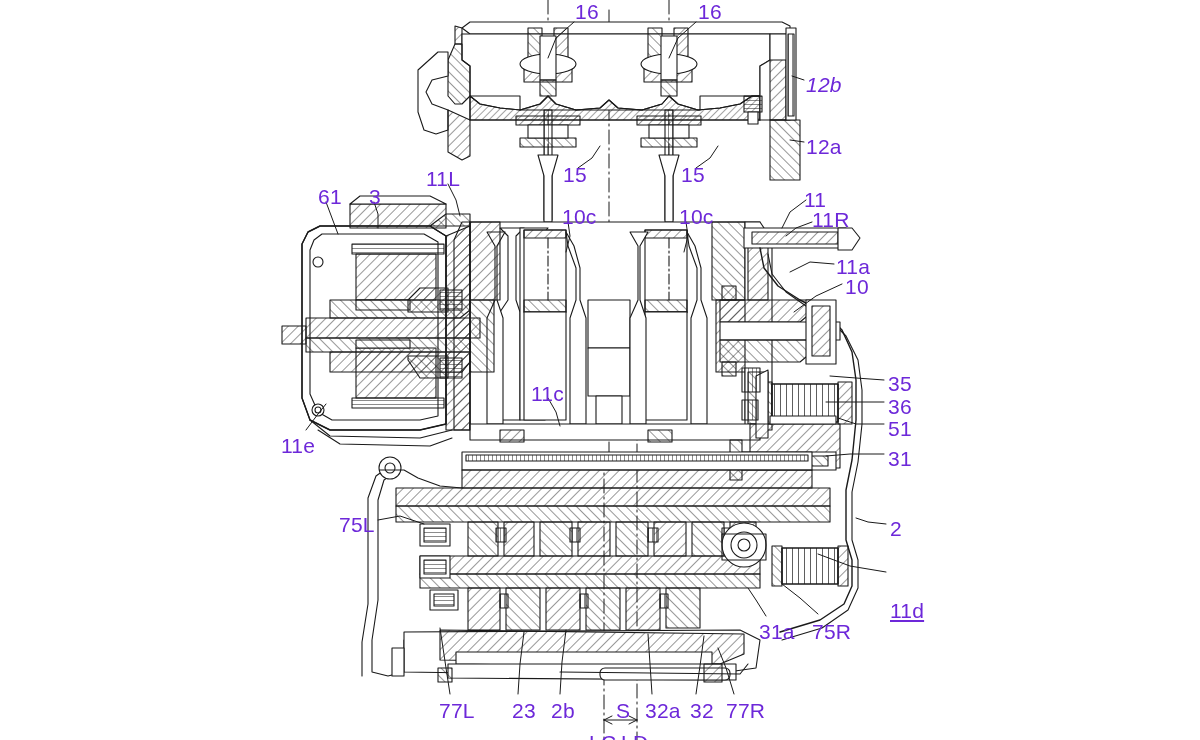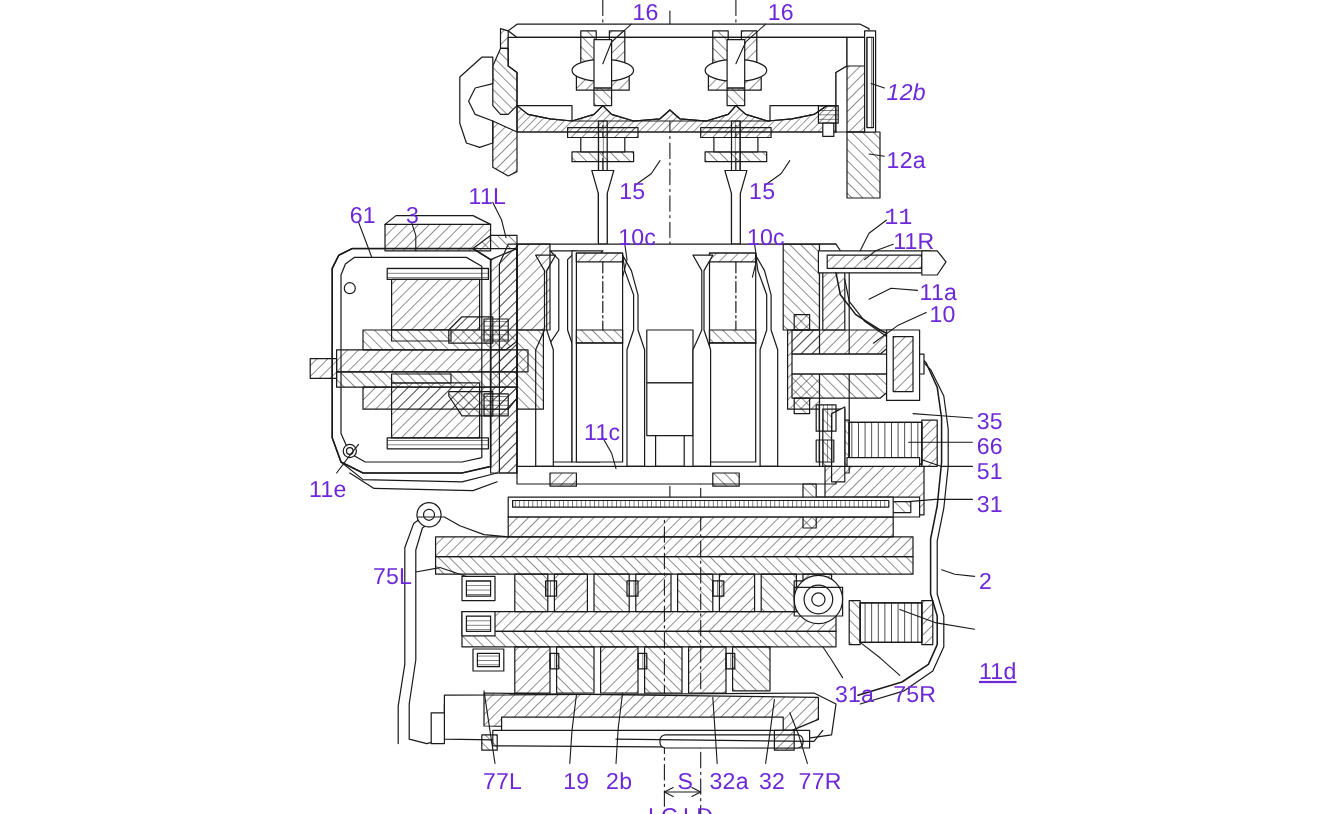--- a/index.html
+++ b/index.html
@@ -405,39 +405,39 @@
 <div>
   <span class="ref-label" style="left:575px;top:1px;">16</span>
   <span class="ref-label" style="left:698px;top:1px;">16</span>
   <span class="ref-label" style="left:806px;top:74px;font-style:italic;">12b</span>
   <span class="ref-label" style="left:806px;top:136px;">12a</span>
   <span class="ref-label" style="left:426px;top:168px;">11L</span>
   <span class="ref-label" style="left:318px;top:186px;">61</span>
   <span class="ref-label" style="left:369px;top:186px;">3</span>
   <span class="ref-label" style="left:563px;top:164px;">15</span>
   <span class="ref-label" style="left:681px;top:164px;">15</span>
-  <span class="ref-label" style="left:804px;top:189px;font-family:Liberation Mono, monospace;">11</span>
+  <span class="ref-label" style="left:804px;top:189px;">11</span>
   <span class="ref-label" style="left:812px;top:209px;">11R</span>
   <span class="ref-label" style="left:562px;top:206px;">10c</span>
   <span class="ref-label" style="left:679px;top:206px;">10c</span>
   <span class="ref-label" style="left:836px;top:256px;">11a</span>
   <span class="ref-label" style="left:845px;top:276px;">10</span>
   <span class="ref-label" style="left:888px;top:373px;">35</span>
-  <span class="ref-label" style="left:888px;top:396px;">66</span>
+  <span class="ref-label" style="left:888px;top:396px;">36</span>
   <span class="ref-label" style="left:888px;top:418px;">51</span>
   <span class="ref-label" style="left:888px;top:448px;">31</span>
   <span class="ref-label" style="left:531px;top:383px;">11c</span>
   <span class="ref-label" style="left:281px;top:435px;">11e</span>
   <span class="ref-label" style="left:339px;top:514px;">75L</span>
   <span class="ref-label" style="left:890px;top:518px;">2</span>
   <span class="ref-label" style="left:890px;top:600px;text-decoration:underline;">11d</span>
   <span class="ref-label" style="left:759px;top:621px;">31a</span>
   <span class="ref-label" style="left:812px;top:621px;">75R</span>
   <span class="ref-label" style="left:439px;top:700px;text-align:center;">77L</span>
-  <span class="ref-label" style="left:512px;top:700px;">19</span>
+  <span class="ref-label" style="left:512px;top:700px;">23</span>
   <span class="ref-label" style="left:551px;top:700px;">2b</span>
   <span class="ref-label" style="left:616px;top:700px;">S</span>
   <span class="ref-label" style="left:645px;top:700px;">32a</span>
   <span class="ref-label" style="left:690px;top:700px;">32</span>
   <span class="ref-label" style="left:726px;top:700px;">77R</span>
   <span class="ref-label" style="left:589px;top:732px;">LC</span>
   <span class="ref-label" style="left:621px;top:732px;">LD</span>
 </div>
 
 </div>

